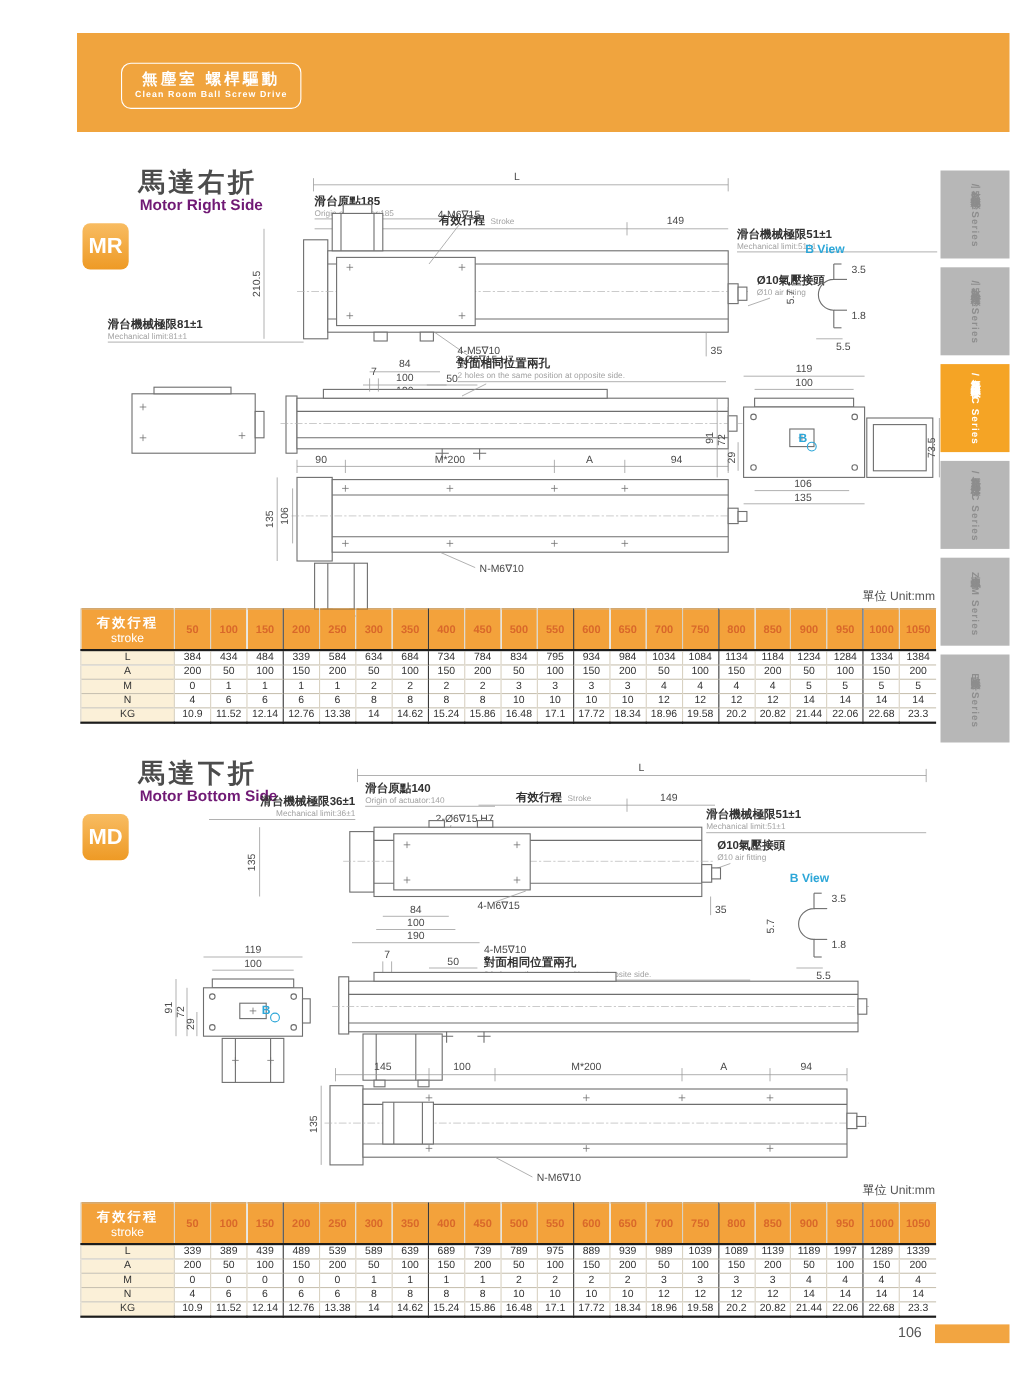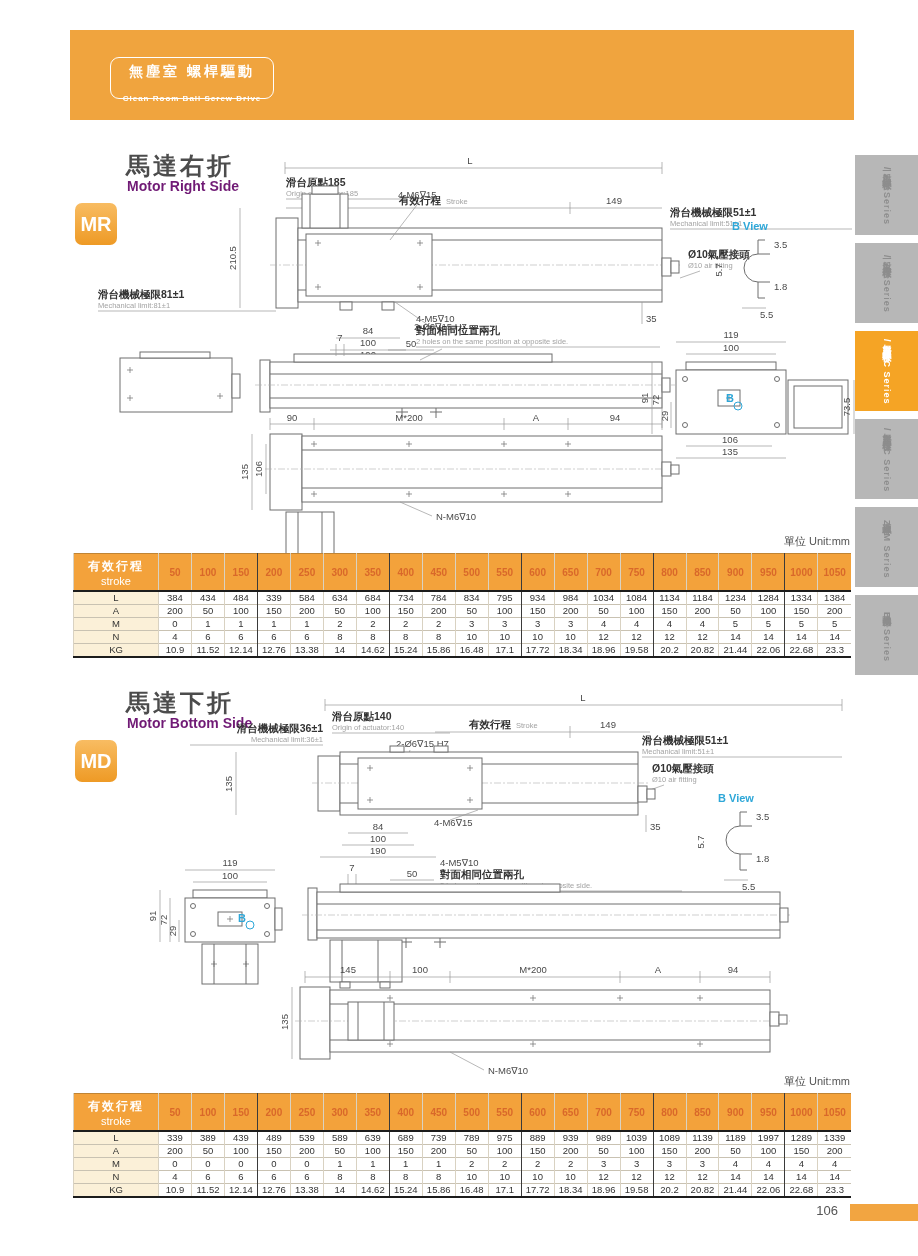--- a/index.html
+++ b/index.html
@@ -1,22 +1,22 @@
 <!DOCTYPE html>
 <html><head>
 <meta charset="utf-8">
 <style>
   html,body{margin:0;padding:0;background:#fff;font-family:"Liberation Sans",sans-serif;}
   #page{position:relative;width:918px;height:1256px;background:#fff;overflow:hidden;}
 
   
-  .band{position:absolute;left:70px;top:30px;width:784px;height:90px;background:#F0A43E;}
+  .band{position:absolute;left:70px;top:30px;width:848px;height:90px;background:#F0A43E;}
   .band-label{position:absolute;left:40px;top:27px;width:162px;height:40px;border:1px solid #fff;border-radius:9px;color:#fff;text-align:center;}
   .band-zh{font-size:14px;font-weight:bold;letter-spacing:3px;margin-top:5px;}
-  .band-en{font-size:8px;font-weight:bold;letter-spacing:1px;margin-top:13px;}
+  .band-en{font-size:8px;font-weight:bold;letter-spacing:1px;}
 
   
   .tab{position:absolute;left:855px;width:63px;height:80px;background:#b7b7b7;writing-mode:vertical-rl;
        display:flex;align-items:center;justify-content:center;color:#8d8d8d;font-weight:bold;}
   .tab span{letter-spacing:1px;font-size:9px;line-height:11px;text-align:center;}
   .tab.active{background:#F5A425;color:#fff;}
 
   
   .badge{position:absolute;width:42px;height:42px;border-radius:7px;background:linear-gradient(180deg,#f8bc62,#ee9a25);
          color:#fff;font-size:20px;font-weight:bold;display:flex;align-items:center;justify-content:center;margin-top:48px;}

